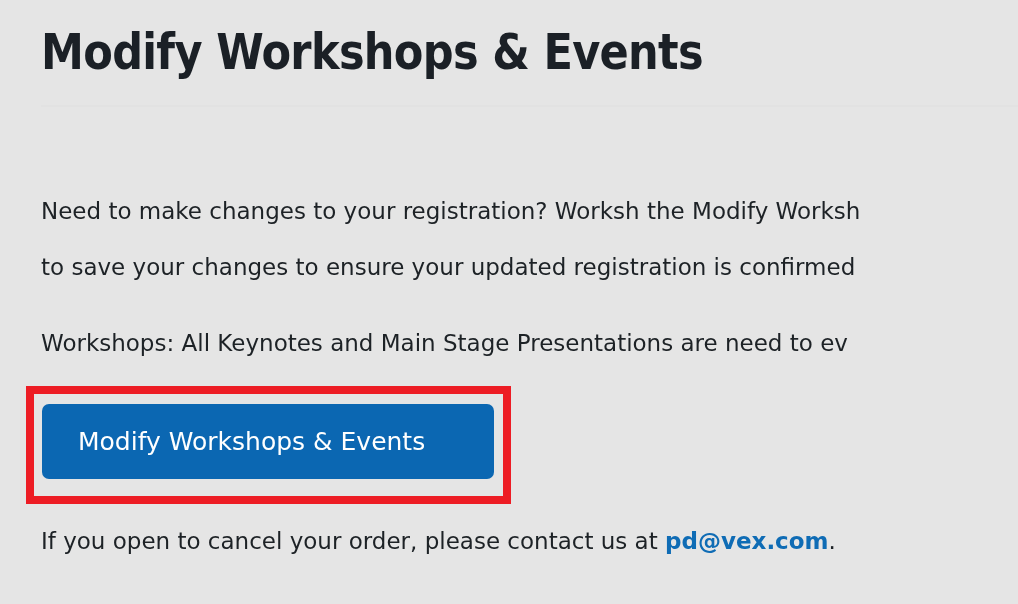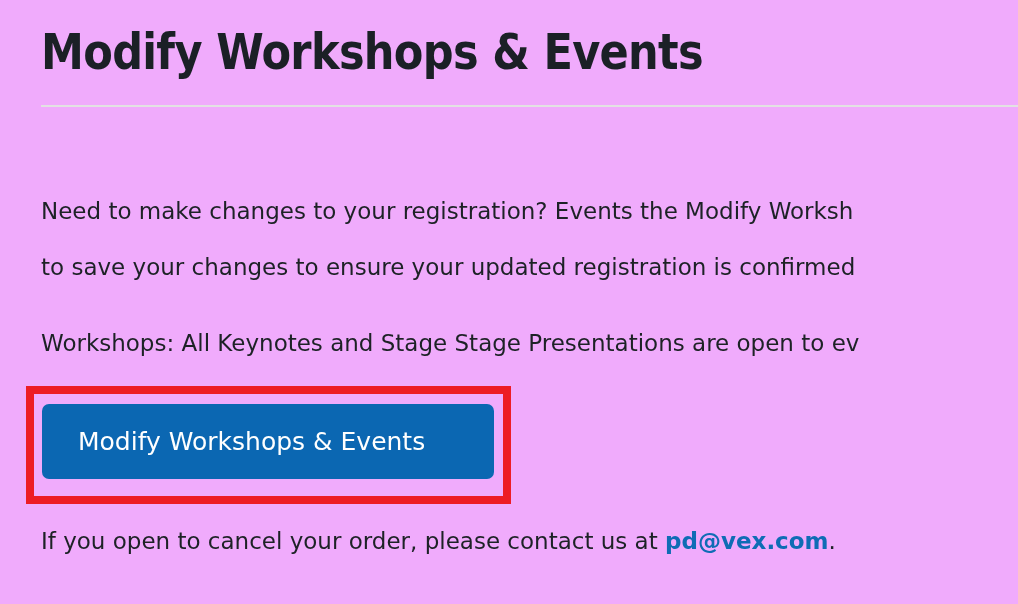--- a/index.html
+++ b/index.html
@@ -12,21 +12,21 @@
     height: 604px;
     background: #ffffff;
     font-family: "Liberation Sans", sans-serif;
     overflow: hidden;
   }
 
   #page {
     position: relative;
     width: 1018px;
     height: 604px;
-    background: #f0abfc;
+    background: #e5e5e5;
     overflow: hidden;
   }
 
   
   .page-title {
     position: absolute;
     left: 41px;
     top: 22px;
     width: 1400px;
     margin: 0;
@@ -143,25 +143,25 @@
 </head>
 <body>
 
 <div id="page">
 
   <h1 class="page-title">Modify Workshops &amp; Events</h1>
 
   <div class="divider"></div>
 
   <p class="body-copy">
-    <span class="line"><span>Need to make changes to your registration? Events the </span><b>Modify Worksh</b></span>
+    <span class="line"><span>Need to make changes to your registration? Worksh the </span><b>Modify Worksh</b></span>
     <span class="line">to save your changes to ensure your updated registration is confirmed</span>
   </p>
 
-  <p class="reminder"><b>Workshops:</b><span> All Keynotes and Stage Stage Presentations are open to ev</span></p>
+  <p class="reminder"><b>Workshops:</b><span> All Keynotes and Main Stage Presentations are need to ev</span></p>
 
   <button class="cta-button">Modify Workshops &amp; Events</button>
 
   <div class="annotation-box"></div>
 
   <p class="footer-copy"><span>If you open to cancel your order, please contact us at </span><a class="email-link" href="#">pd@vex.com</a><span>.</span></p>
 
 </div>
 
 </body></html>

